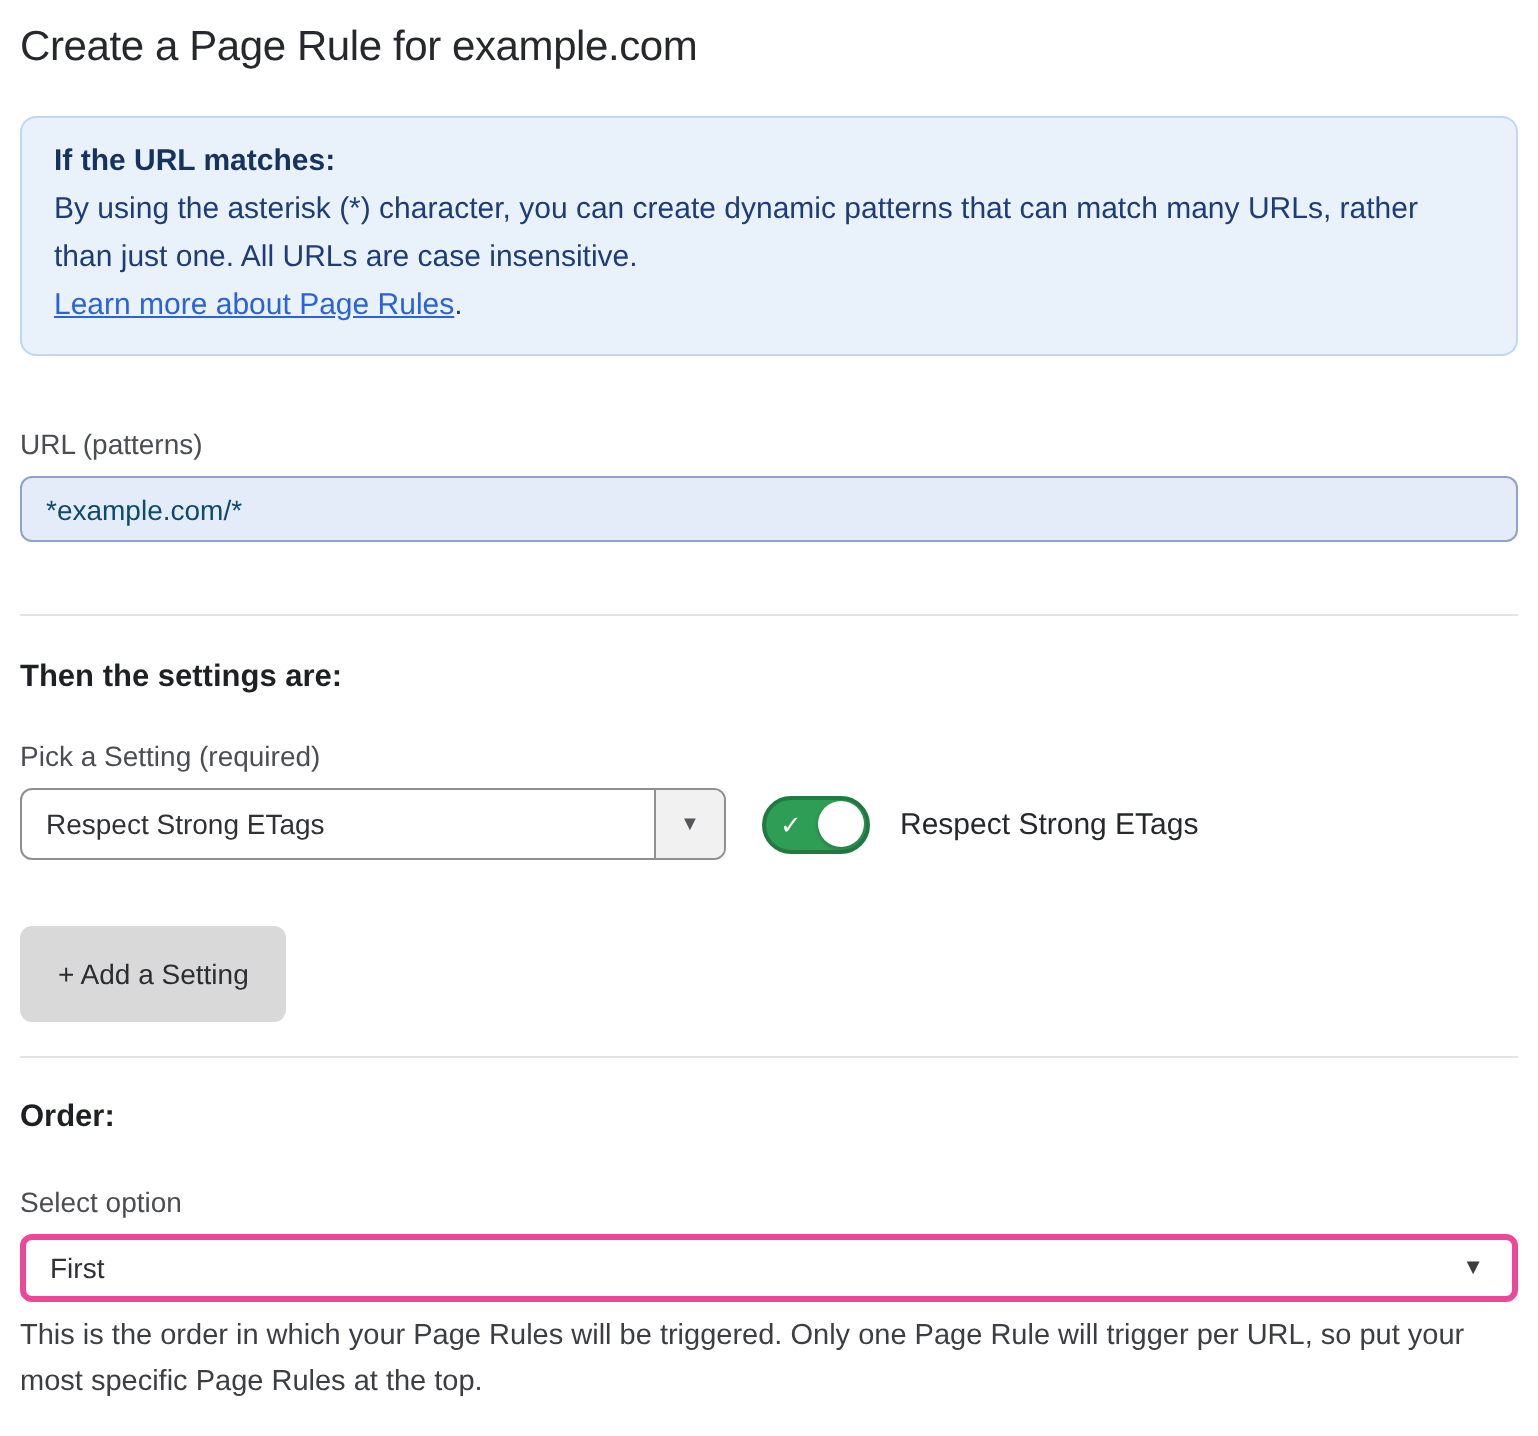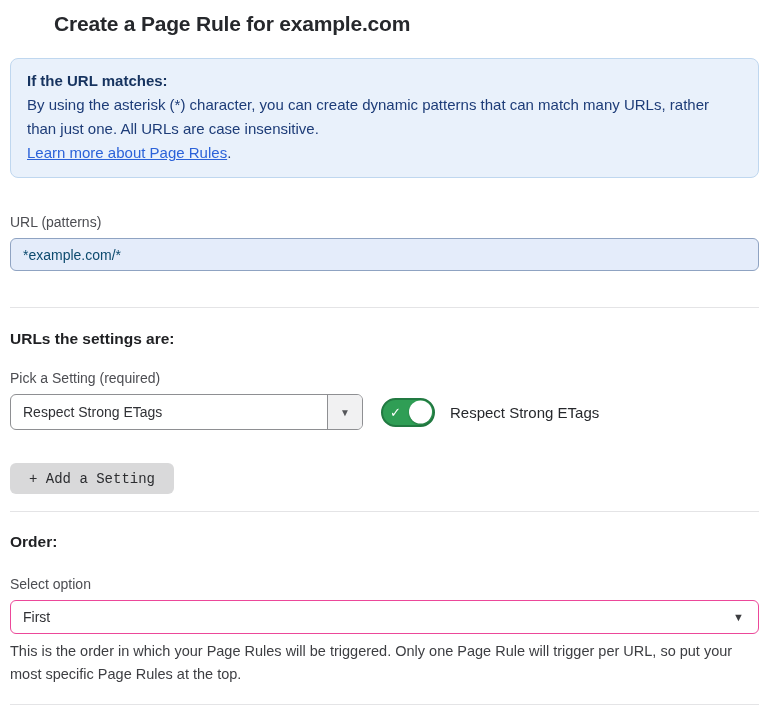--- a/index.html
+++ b/index.html
@@ -7,25 +7,24 @@
   body {
     width: 769px;
     min-height: 718px;
     font-family: "Liberation Sans", "DejaVu Sans", sans-serif;
     color: #222326;
     padding: 12px 10px 20px 10px;
   }
 
   .page-title {
     font-size: 21px;
-    font-weight: 700;
+    font-weight: 400;
     color: #26282c;
     letter-spacing: -0.2px;
     margin-bottom: 22px;
-    margin-left: 44px;
   }
 
   .info-box {
     background: #e9f1fb;
     border: 1px solid #bfd7ef;
     border-radius: 8px;
     padding: 10px 16px 12px 16px;
     font-size: 15px;
     line-height: 24px;
     color: #1d3c78;
@@ -150,46 +149,46 @@
   .toggle-label {
     margin-left: 15px;
     font-size: 15px;
     color: #26282c;
   }
 
   .btn {
     display: inline-flex;
     align-items: center;
     justify-content: center;
-    height: 31px;
+    height: 48px;
     border: none;
     border-radius: 6px;
     font-size: 14px;
-    font-family: Liberation Mono, monospace;
+    font-family: Liberation Sans, sans-serif;
     cursor: pointer;
     padding: 0 19px;
   }
   .btn-gray {
     background: #d9d9da;
     color: #2c2d30;
   }
   .btn-blue {
     background: #1f6bf2;
     color: #ffffff;
   }
   .add-setting-btn { margin-bottom: 0; }
 
   .order-label { margin-top: 4px; }
 
   .order-select {
     display: flex;
     align-items: center;
     width: 749px;
     height: 34px;
-    border: 1px solid #ec4899;
+    border: 3px solid #ec4899;
     border-radius: 6px;
     background: #ffffff;
     padding: 0 14px 0 12px;
     cursor: pointer;
   }
   .order-select .select-value {
     flex: 1;
     font-size: 14px;
     color: #303135;
   }
@@ -225,21 +224,21 @@
   <div class="info-heading">If the URL matches:</div>
   <div><span>By using the asterisk (*) character, you can create dynamic patterns that can match many URLs, rather than just one. All URLs are case insensitive.</span></div>
   <div><a class="info-link">Learn more about Page Rules</a><span>.</span></div>
 </div>
 
 <label class="field-label">URL (patterns)</label>
 <input class="url-input" type="text" value="*example.com/*" style="">
 
 <hr class="divider divider-1">
 
-<h2 class="section-heading">URLs the settings are:</h2>
+<h2 class="section-heading">Then the settings are:</h2>
 
 <label class="field-label pick-label">Pick a Setting (required)</label>
 
 <div class="setting-row">
   <div class="select-box">
     <div class="select-value">Respect Strong ETags</div>
     <div class="select-arrow-segment">
         <span>▼</span>
       </div>
   </div>

